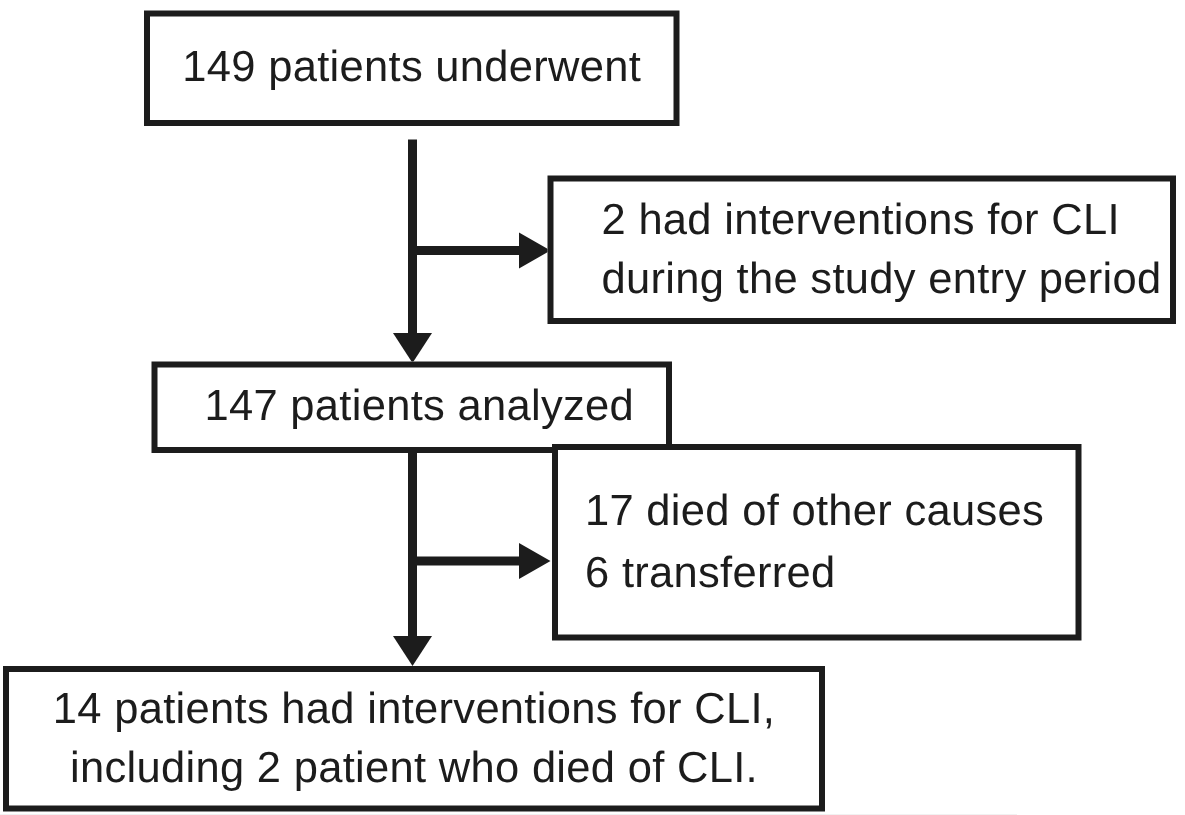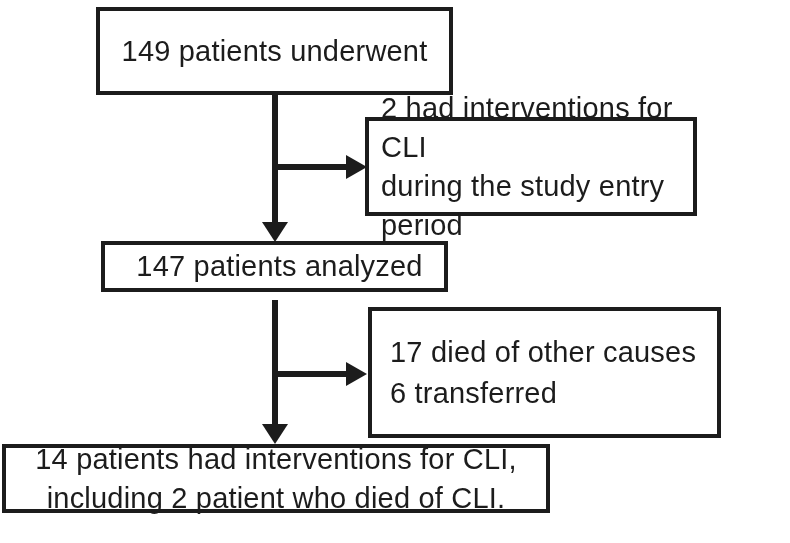--- a/index.html
+++ b/index.html
@@ -25,25 +25,25 @@
     background:var(--bg);
     display:flex;
     flex-direction:column;
     justify-content:center;
     font-size:29px;
     line-height:39px;
     letter-spacing:0.2px;
   }
   .box.centered{align-items:center;text-align:center;}
   .box.leftal{align-items:flex-start;text-align:left;}
-  .b1{left:96px;top:7px;width:357px;height:88px;}
-  .b2{left:365px;top:117px;width:332px;height:99px;padding-left:12px;}
-  .b3{left:101px;top:241px;width:347px;height:51px;padding-left:10px;}
-  .b4{left:368px;top:307px;width:353px;height:131px;padding-left:18px;line-height:41px;}
-  .b5{left:2px;top:444px;width:548px;height:69px;}
+  .b1{left:96px;top:7px;width:357px;height:77px;}
+  .b2{left:365px;top:117px;width:419px;height:99px;padding-left:32px;}
+  .b3{left:101px;top:241px;width:347px;height:61px;padding-left:10px;}
+  .b4{left:368px;top:296px;width:353px;height:131px;padding-left:18px;line-height:41px;}
+  .b5{left:2px;top:444px;width:548px;height:97px;}
 </style>
 </head>
 <body>
 
 <div class="canvas">
 
   <svg class="arrows" viewBox="0 0 790 543" xmlns="http://www.w3.org/2000/svg">
 
     <g>
       <line x1="275" y1="93" x2="275" y2="226"></line>

